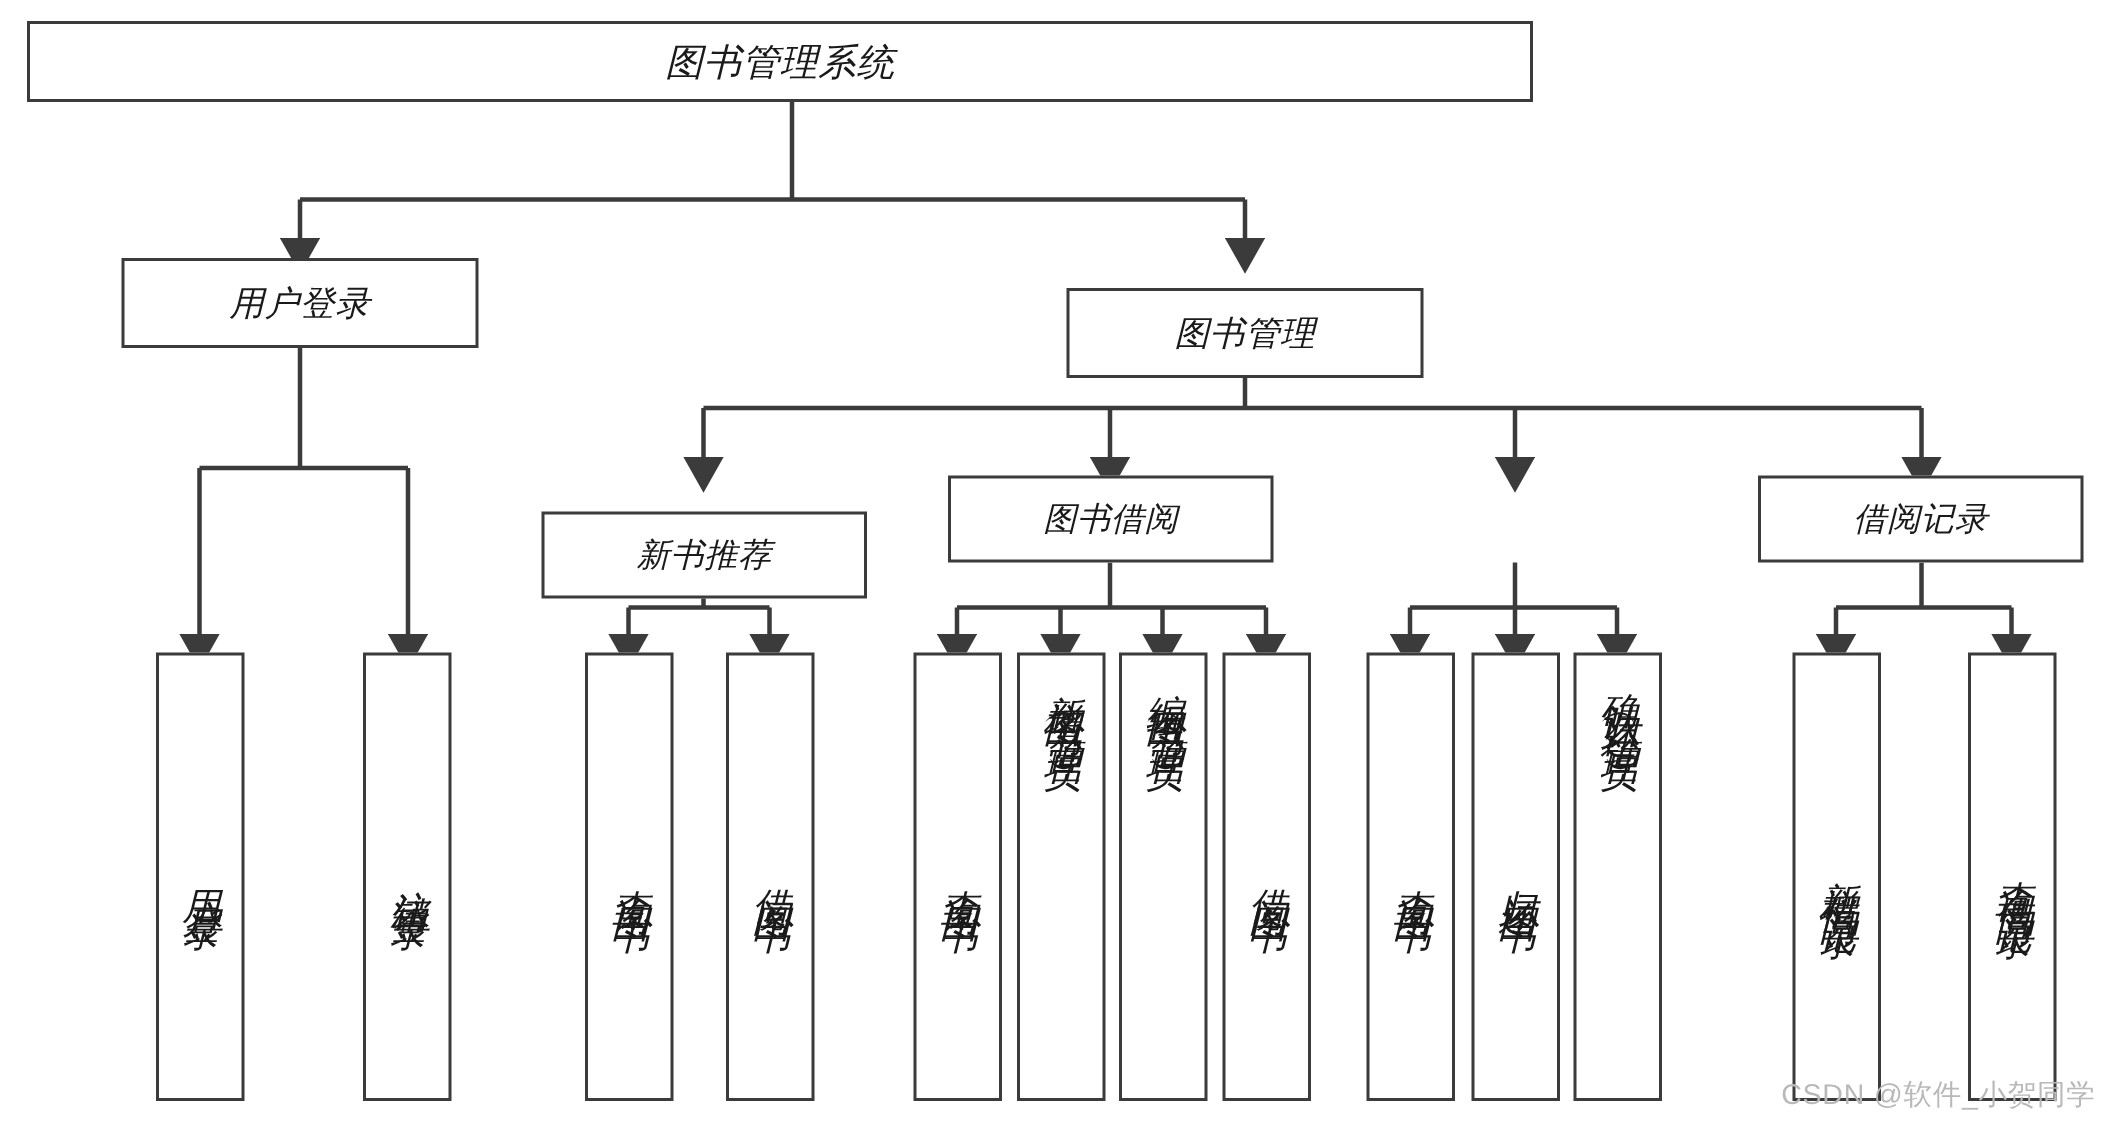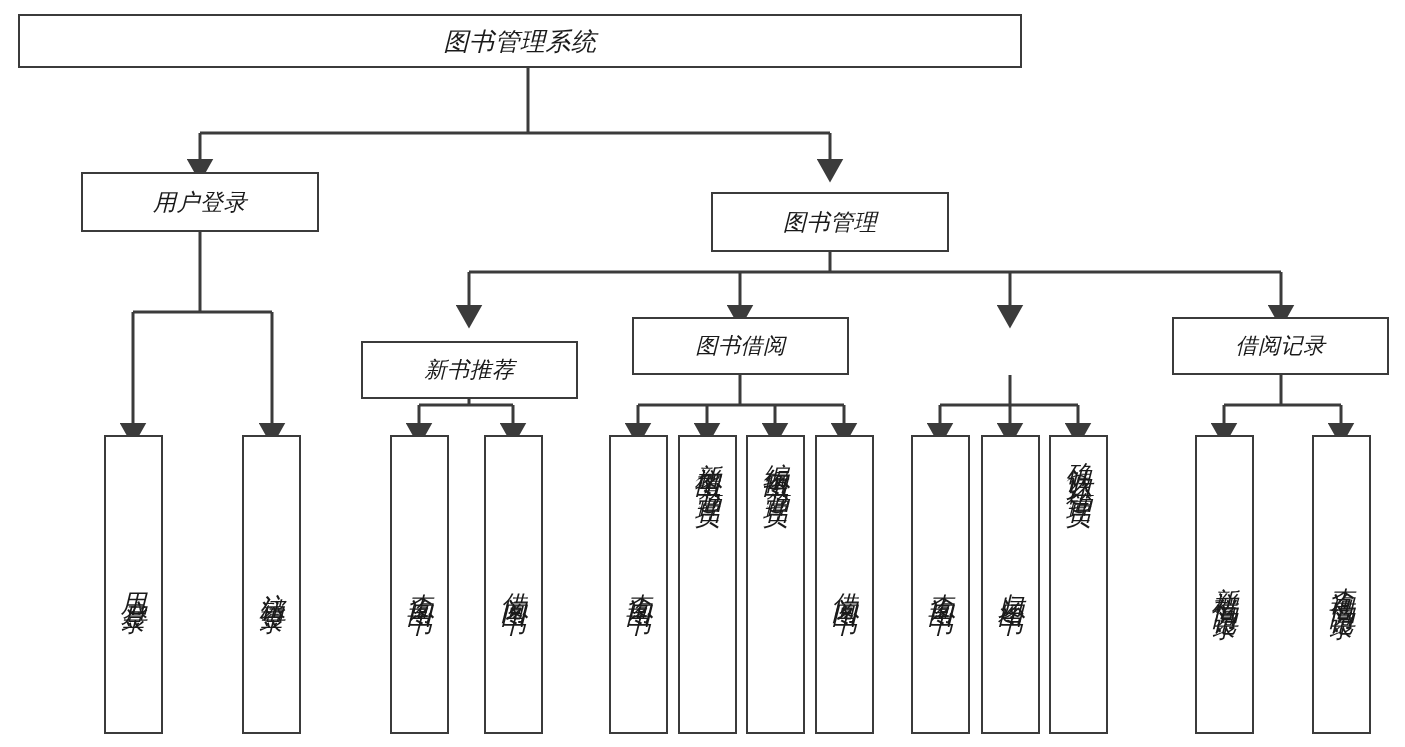--- a/index.html
+++ b/index.html
@@ -193,14 +193,15 @@
     <span class="node-label">确认归还（管理员）</span>
   </div>
 
   <div class="node-box node-leaf center-text" style="left:1195px; top:435px; width:59px; height:299px;">
     <span class="node-label">新增借阅记录</span>
   </div>
   <div class="node-box node-leaf center-text" style="left:1312px; top:435px; width:59px; height:299px;">
     <span class="node-label">查询借阅记录</span>
   </div>
 
+  <div class="watermark">CSDN @软件_小贺同学</div>
 
 </div>
 
 </body></html>

